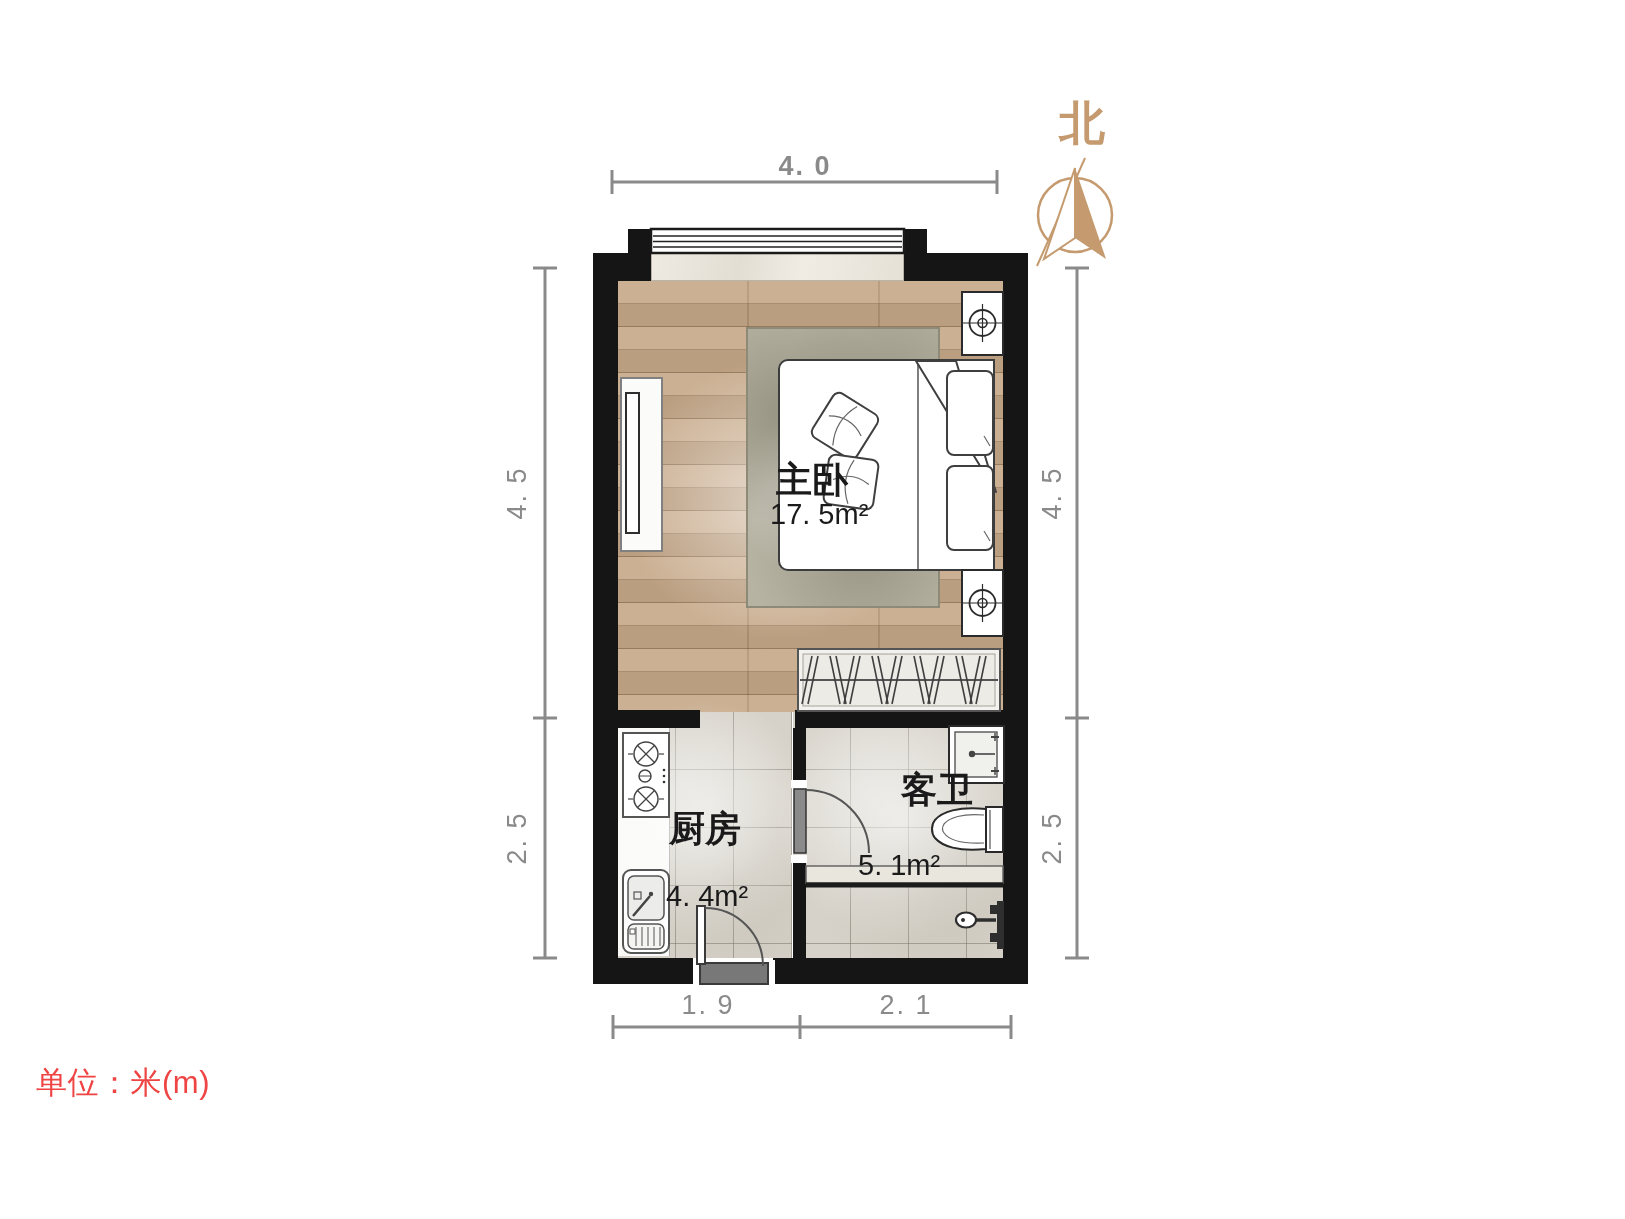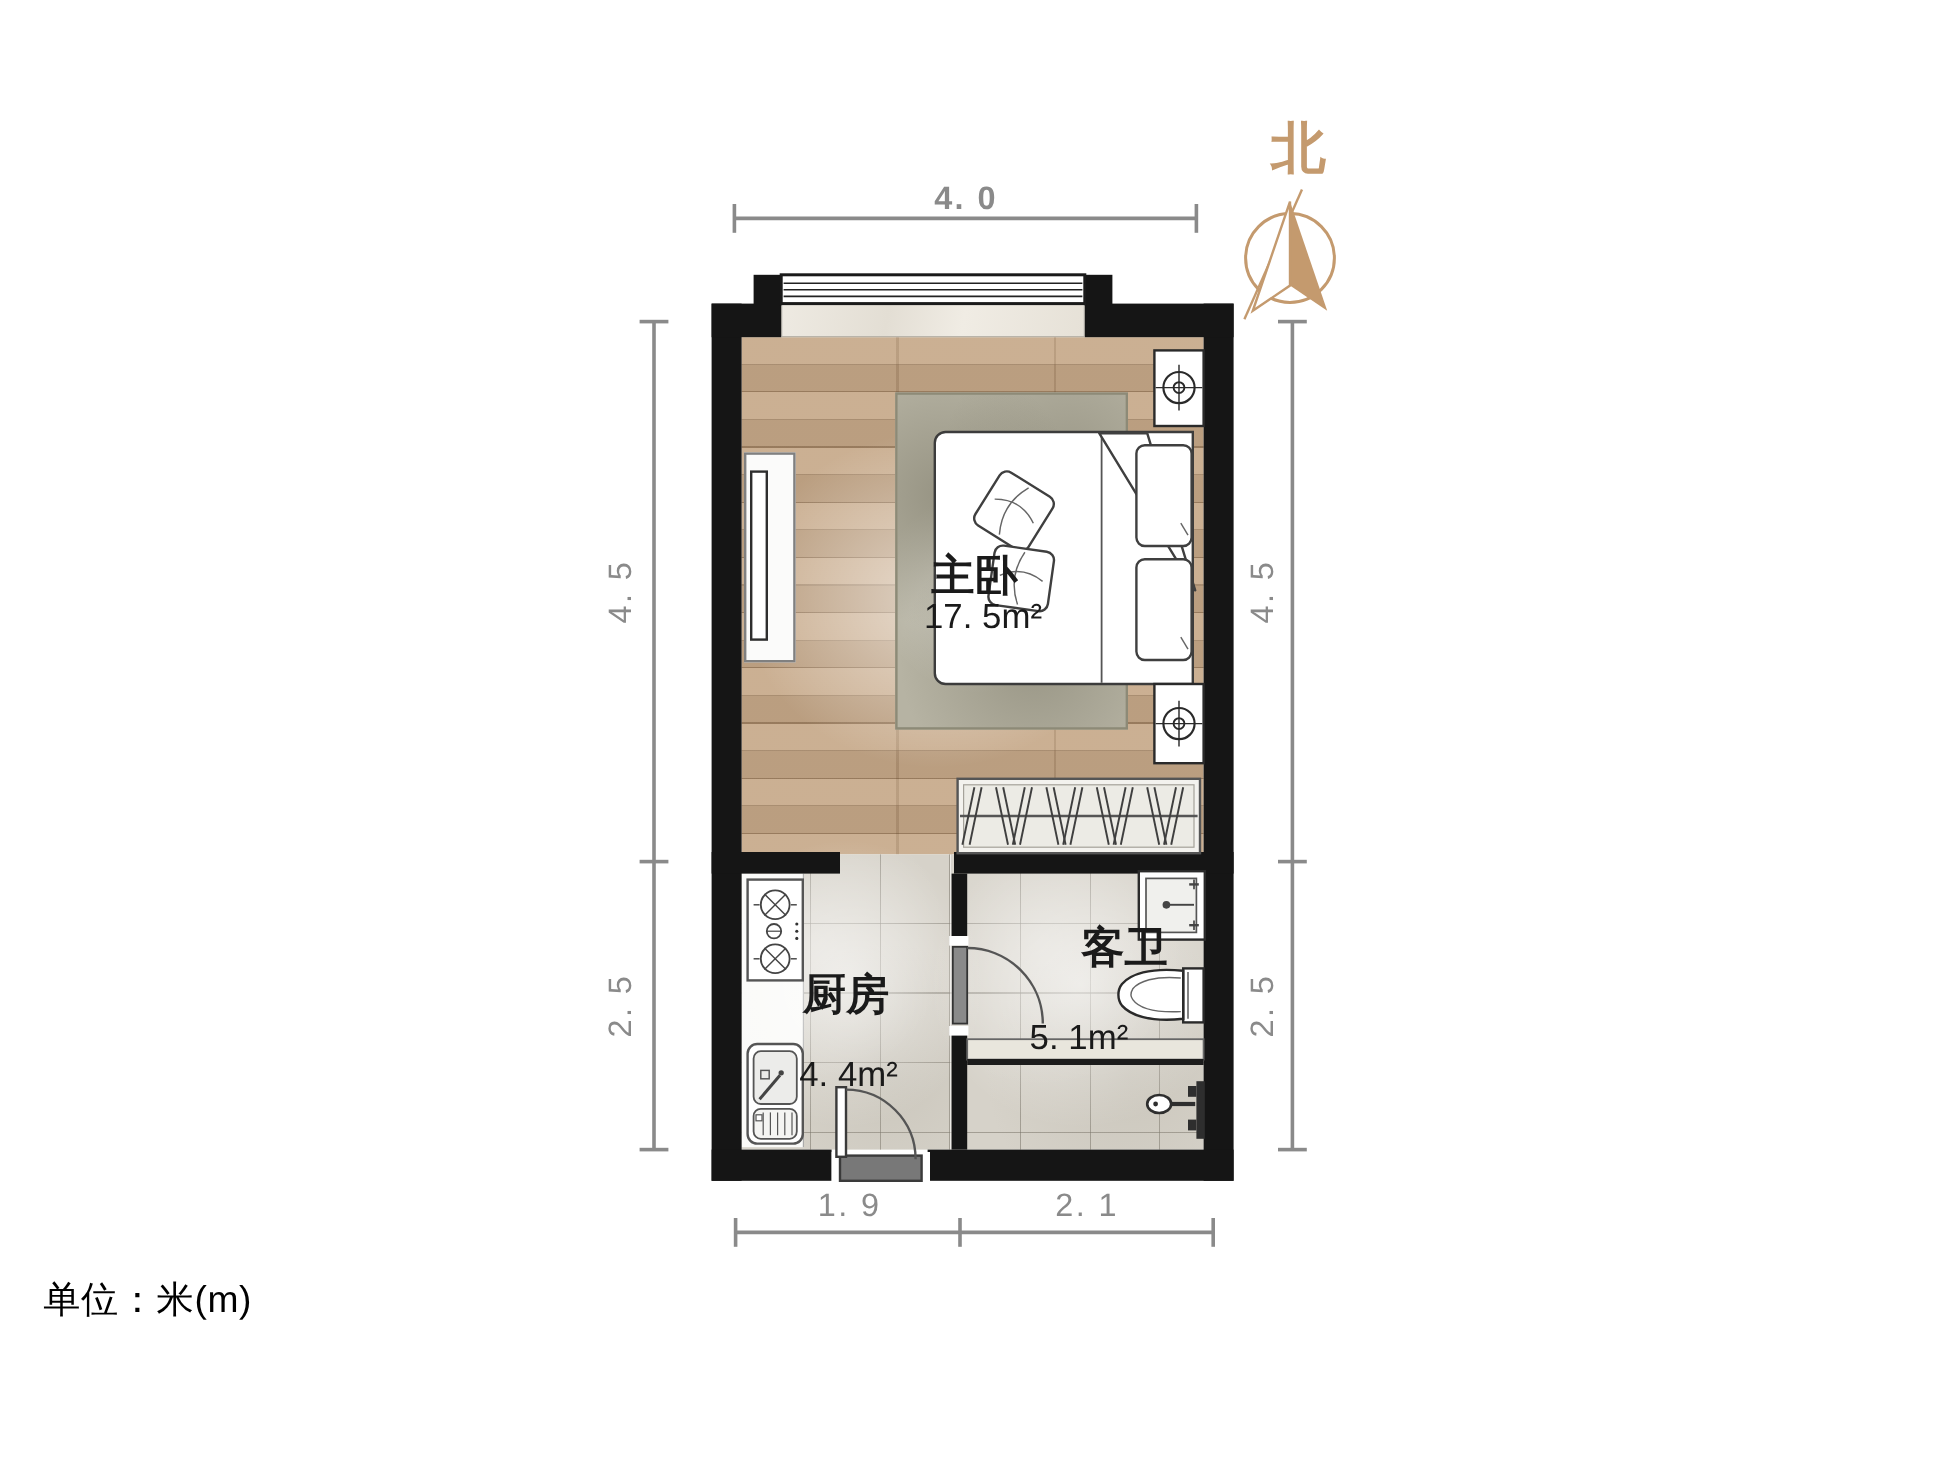--- a/index.html
+++ b/index.html
@@ -34,21 +34,21 @@
   .blob{position:absolute;border-radius:50%;
         background:radial-gradient(closest-side, rgba(255,255,255,.55), rgba(255,255,255,0));}
   
   .dim{position:absolute;color:#8a8a8a;font-size:27px;letter-spacing:2px;white-space:nowrap;}
   .dim-h{transform:translate(-50%,-50%);}
   .dim-v{transform:translate(-50%,-50%) rotate(-90deg);}
   .room-name{position:absolute;color:#1a1a1a;font-size:36px;font-weight:700;white-space:nowrap;}
   .room-area{position:absolute;color:#1a1a1a;font-size:29px;font-weight:500;white-space:nowrap;}
   .north-label{position:absolute;color:#c49a6e;font-size:46px;font-weight:700;
                transform:translate(-50%,-50%);}
-  .footer-line{position:absolute;left:36px;color:#000000;font-size:31px;font-weight:500;
+  .footer-line{position:absolute;left:36px;color:#ef4444;font-size:31px;font-weight:500;
                letter-spacing:.5px;white-space:nowrap;}
   svg.overlay{position:absolute;left:0;top:0;z-index:25;}
   .z10{z-index:10}.z12{z-index:12}.z15{z-index:15}.z20{z-index:20}.z30{z-index:30}
 </style>
 </head>
 <body>
 
 <div id="canvas">
 
   <div class="abs wood z10" style="left:618px;top:281px;width:385px;height:431px;"></div>

